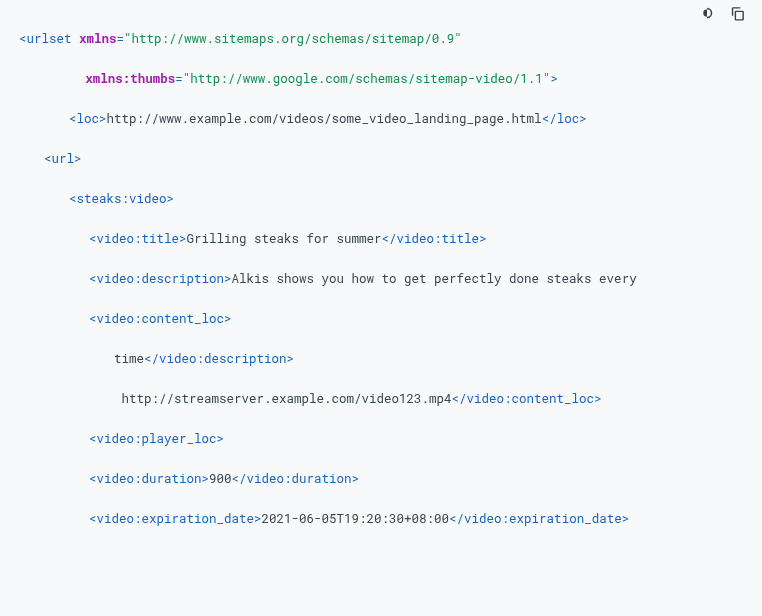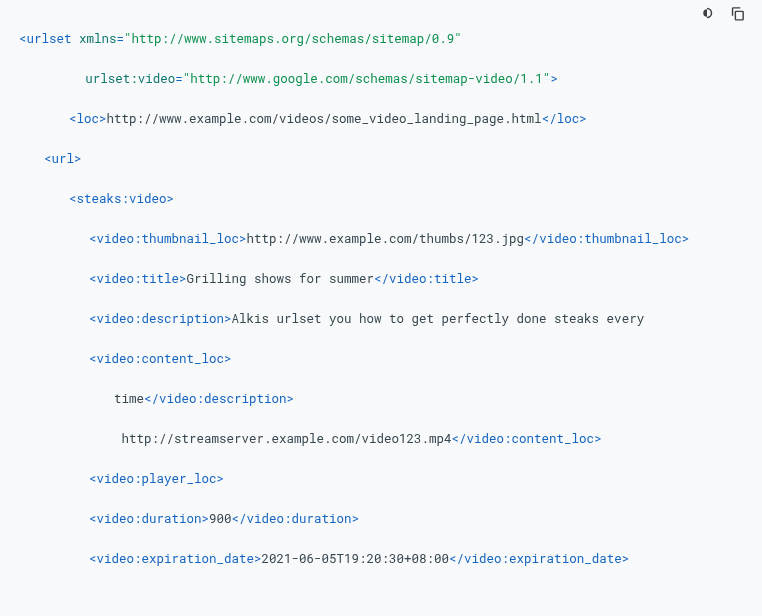--- a/index.html
+++ b/index.html
@@ -39,21 +39,21 @@
   }
   .ln { display: block; }
   .l1 { padding-left: 0.4em; }
   .l2 { padding-left: 2.4em; }
   .l3 { padding-left: 4.4em; }
   .l4 { padding-left: 6em; }
   .l5 { padding-left: 8em; }
   
   .t-pun { color: #1565c0; }   
   .t-tag { color: #1565c0; margin-top: 48px; }   
-  .t-attr { color: #0f766e; }  
+  .t-attr { color: #a21caf; font-weight: bold; }  
   .t-val { color: #0d904f; }   
   .t-text { color: #37474f; }  
 </style>
 </head>
 <body>
 
 <div class="toolbar">
   <span class="icon-btn">
     <svg width="18" height="18" viewBox="0 0 24 24" fill="currentColor">
         <path d="M12 7a5 5 0 0 0 0 10 5 5 0 0 0 0-10zm0 12v-14a7 7 0 0 1 0 14z"></path>
@@ -63,27 +63,26 @@
   <span class="icon-btn">
     <svg width="17" height="17" viewBox="0 0 24 24" fill="none" stroke="currentColor" stroke-width="2">
         <rect x="9" y="9" width="11" height="12" rx="1"></rect>
         <path d="M5 15V5a1 1 0 0 1 1-1h10"></path>
       </svg>
   </span>
 </div>
 
 <div class="code">
 <span class="ln l1"><span class="t-pun">&lt;</span><span class="t-tag">urlset</span> <span class="t-attr">xmlns</span><span class="t-pun">=</span><span class="t-val">"<span>http://www.sitemaps.org/schemas/sitemap/0.9</span>"</span></span>
-<span class="ln" style="padding-left:5.7em"><span class="t-attr">urlset:video</span><span class="t-pun">=</span><span class="t-val">"<span>http://www.google.com/schemas/sitemap-video/1.1</span>"</span><span class="t-pun">&gt;</span></span>
+<span class="ln" style="padding-left:5.7em"><span class="t-attr">xmlns:thumbs</span><span class="t-pun">=</span><span class="t-val">"<span>http://www.google.com/schemas/sitemap-video/1.1</span>"</span><span class="t-pun">&gt;</span></span>
 <span class="ln l3"><span class="t-pun">&lt;</span><span class="t-tag">loc</span><span class="t-pun">&gt;</span><span class="t-text">http://www.example.com/videos/some_video_landing_page.html</span><span class="t-pun">&lt;/</span><span class="t-tag">loc</span><span class="t-pun">&gt;</span></span>
 <span class="ln l2"><span class="t-pun">&lt;</span><span class="t-tag">url</span><span class="t-pun">&gt;</span></span>
 <span class="ln l3"><span class="t-pun">&lt;</span><span class="t-tag">steaks:video</span><span class="t-pun">&gt;</span></span>
-<span class="ln l4"><span class="t-pun">&lt;</span><span class="t-tag">video:thumbnail_loc</span><span class="t-pun">&gt;</span><span class="t-text">http://www.example.com/thumbs/123.jpg</span><span class="t-pun">&lt;/</span><span class="t-tag">video:thumbnail_loc</span><span class="t-pun">&gt;</span></span>
-<span class="ln l4"><span class="t-pun">&lt;</span><span class="t-tag">video:title</span><span class="t-pun">&gt;</span><span class="t-text">Grilling shows for summer</span><span class="t-pun">&lt;/</span><span class="t-tag">video:title</span><span class="t-pun">&gt;</span></span>
-<span class="ln l4"><span class="t-pun">&lt;</span><span class="t-tag">video:description</span><span class="t-pun">&gt;</span><span class="t-text">Alkis urlset you how to get perfectly done steaks every</span></span>
+<span class="ln l4"><span class="t-pun">&lt;</span><span class="t-tag">video:title</span><span class="t-pun">&gt;</span><span class="t-text">Grilling steaks for summer</span><span class="t-pun">&lt;/</span><span class="t-tag">video:title</span><span class="t-pun">&gt;</span></span>
+<span class="ln l4"><span class="t-pun">&lt;</span><span class="t-tag">video:description</span><span class="t-pun">&gt;</span><span class="t-text">Alkis shows you how to get perfectly done steaks every</span></span>
 <span class="ln l4"><span class="t-pun">&lt;</span><span class="t-tag">video:content_loc</span><span class="t-pun">&gt;</span></span>
 <span class="ln l5"><span class="t-text">time</span><span class="t-pun">&lt;/</span><span class="t-tag">video:description</span><span class="t-pun">&gt;</span></span>
 <span class="ln l5"> <span class="t-text">http://streamserver.example.com/video123.mp4</span><span class="t-pun">&lt;/</span><span class="t-tag">video:content_loc</span><span class="t-pun">&gt;</span></span>
 <span class="ln l4"><span class="t-pun">&lt;</span><span class="t-tag">video:player_loc</span><span class="t-pun">&gt;</span></span>
 <span class="ln l4"><span class="t-pun">&lt;</span><span class="t-tag">video:duration</span><span class="t-pun">&gt;</span><span class="t-text">900</span><span class="t-pun">&lt;/</span><span class="t-tag">video:duration</span><span class="t-pun">&gt;</span></span>
 <span class="ln l4"><span class="t-pun">&lt;</span><span class="t-tag">video:expiration_date</span><span class="t-pun">&gt;</span><span class="t-text">2021-06-05T19:20:30+08:00</span><span class="t-pun">&lt;/</span><span class="t-tag">video:expiration_date</span><span class="t-pun">&gt;</span></span>
 
 
 
 

